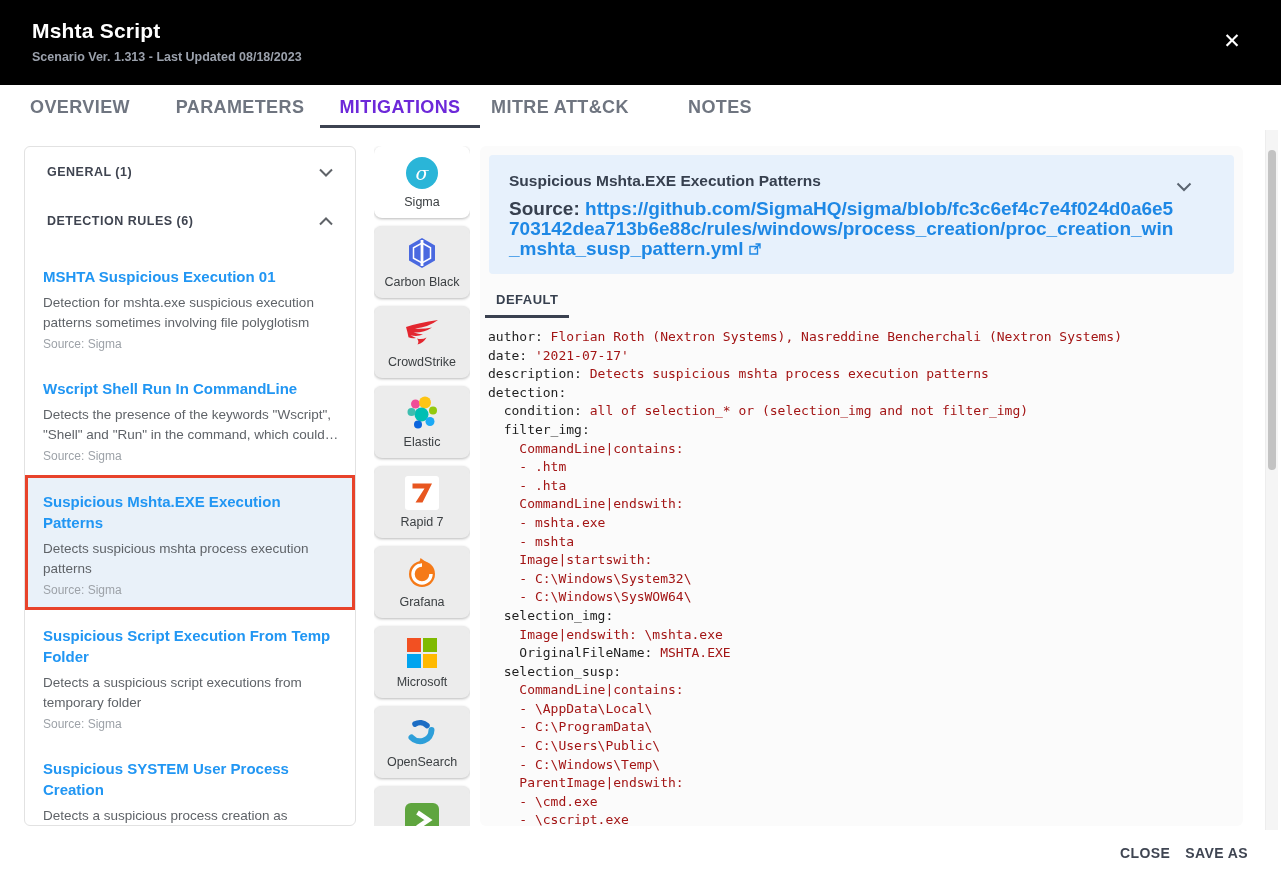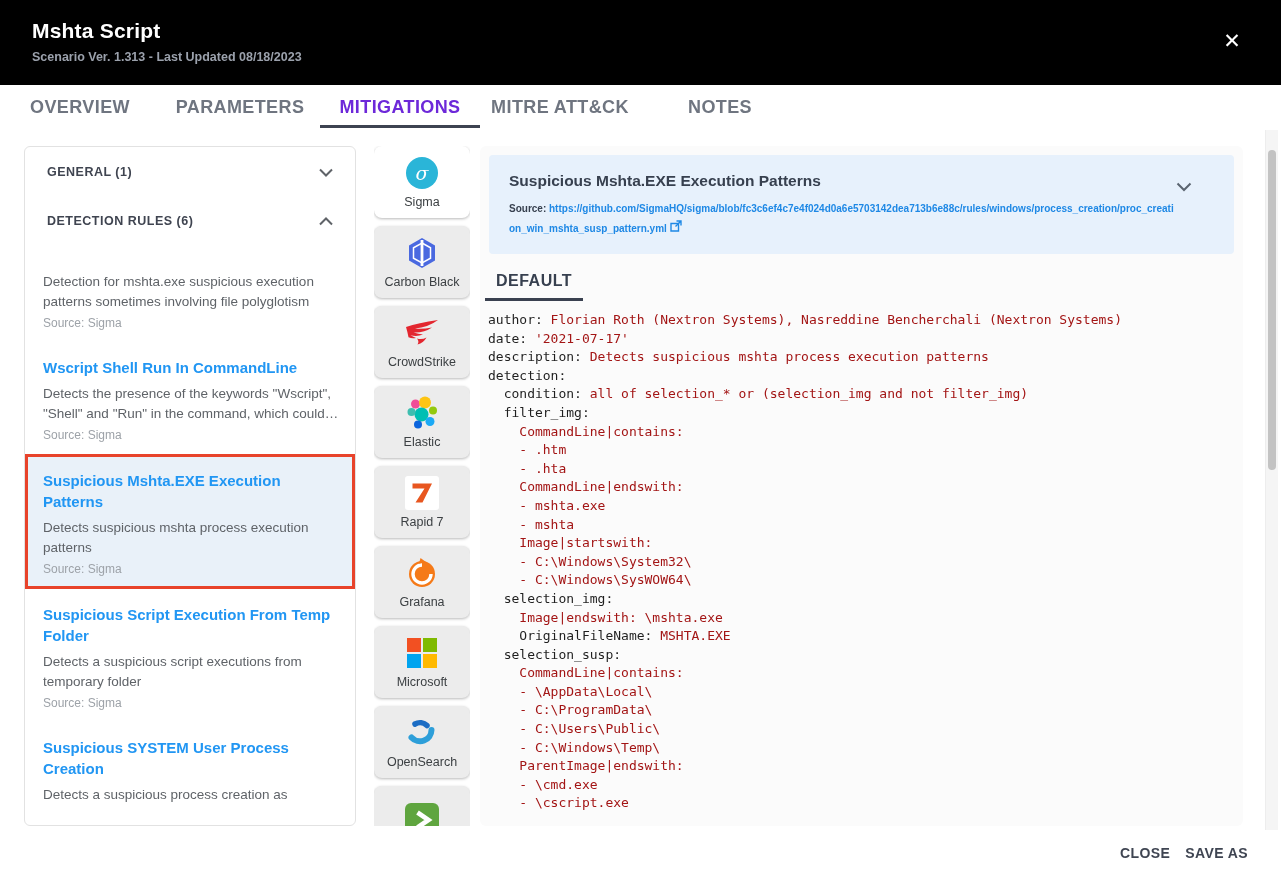--- a/index.html
+++ b/index.html
@@ -46,25 +46,25 @@
     justify-content:center; gap:5px; cursor:pointer; }
   .vendor-card.selected { background:#fff; }
   .vendor-label { font-size:12.5px; color:#3c4043; white-space:nowrap; }
   .vendor-icon { height:34px; display:flex; align-items:center; justify-content:center; }
 
   
   .detail-panel { position:absolute; left:480px; top:18px; width:763px; height:680px;
     background:#fbfbfb; border-radius:6px; overflow:hidden; }
   .detail-header { margin:9px 9px 0; background:#e7f1fc; border-radius:4px; padding:17px 60px 15px 20px; position:relative; }
   .detail-title { font-size:15.5px; font-weight:bold; color:#37404f; }
-  .detail-source { margin-top:9px; font-size:10px; line-height:20px; font-weight:bold; color:#37404f;
+  .detail-source { margin-top:9px; font-size:19px; line-height:20px; font-weight:bold; color:#37404f;
     max-width:672px; word-break:break-all; }
   .detail-source a { color:#1e88e5; text-decoration:none; }
   .detail-chevron { position:absolute; right:42px; top:25px; cursor:pointer; background:none; border:none; padding:0; }
-  .code-tab { display:inline-block; margin:7px 0 0 5px; padding:11px 11px 8px; font-size:16px; font-weight:bold;
+  .code-tab { display:inline-block; margin:7px 0 0 5px; padding:11px 11px 8px; font-size:13px; font-weight:bold;
     letter-spacing:.5px; color:#37404f; border-bottom:3px solid #3a4150; cursor:pointer; }
   .code { margin:10px 0 0 8px; font-family:"DejaVu Sans Mono", monospace; font-size:13px; line-height:18.6px; }
   .code-line { white-space:pre; }
   .code-line .k { color:#1f1f1f; }
   .code-line .s { color:#a31515; }
 
   
   .v-scrollbar { position:absolute; left:1265px; top:130px; width:13px; height:700px; background:#f5f5f5;
     border-left:1px solid #ededed; }
   .v-thumb { position:absolute; left:2px; top:20px; width:8px; height:320px; border-radius:4px; background:#c3c3c3; cursor:grab; }
@@ -105,20 +105,21 @@
     <div class="section-row">
       <span class="section-label">DETECTION RULES (6)</span>
       <span>
         <svg width="14" height="9" viewBox="0 0 14 9">
             <path d="M1 7.5 L7 1.5 L13 7.5" fill="none" stroke="#5f6368" stroke-width="2"></path>
           </svg>
       </span>
     </div>
     <div class="rules-list" id="rules-list">
         <article class="rule-item">
+          <div class="rule-title">MSHTA Suspicious Execution 01</div>
           <div class="rule-desc">Detection for mshta.exe suspicious execution patterns sometimes involving file polyglotism</div>
           <div class="rule-source">Source: Sigma</div>
         </article>
         <article class="rule-item">
           <div class="rule-title">Wscript Shell Run In CommandLine</div>
           <div class="rule-desc">Detects the presence of the keywords "Wscript", "Shell" and "Run" in the command, which could…</div>
           <div class="rule-source">Source: Sigma</div>
         </article>
         <article class="rule-item selected">
           <div class="rule-title">Suspicious Mshta.EXE Execution Patterns</div>

